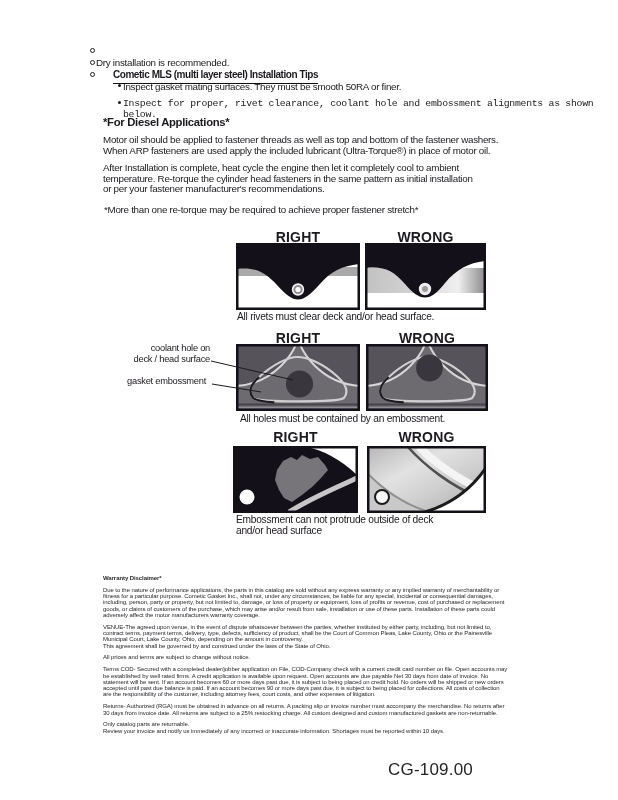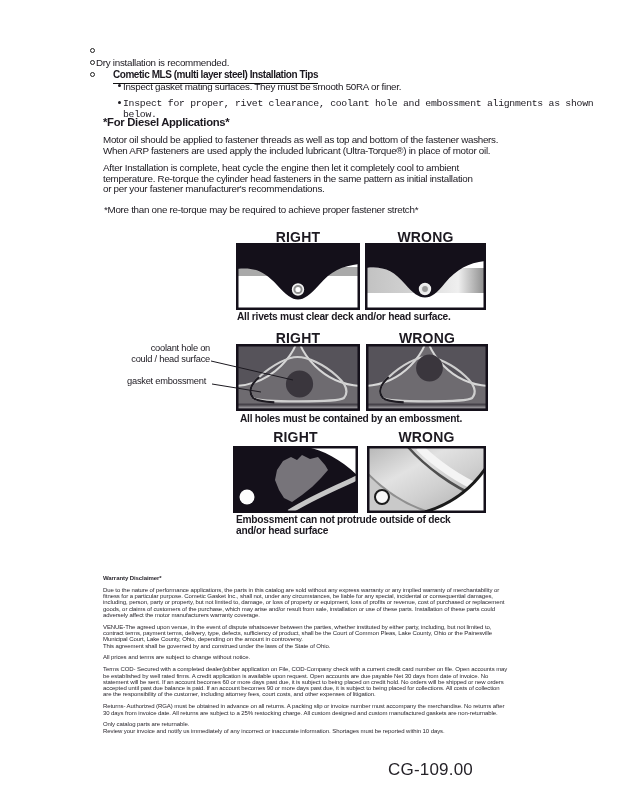--- a/index.html
+++ b/index.html
@@ -9,21 +9,21 @@
   .pre{white-space:pre-line;}
   .doc-title{font-size:10px;font-weight:bold;letter-spacing:-0.45px;
              border-bottom:1.5px solid #111;padding-bottom:2.5px;margin-top:44px;}
   .body-text{font-size:9.8px;letter-spacing:-0.28px;line-height:10.5px;}
   .bullet-row{position:absolute;height:12px;font-size:9.8px;letter-spacing:-0.28px;}
   .marker{position:absolute;width:3.2px;height:3.2px;border-radius:50%;top:3.2px;}
   .marker.open{border:1px solid #222;}
   .marker.filled{background:#1c1920;}
   .section-head{font-size:11.3px;font-weight:bold;letter-spacing:-0.3px;}
   .rw-label{font-size:14px;font-weight:bold;letter-spacing:0.2px;text-align:center;}
-  .caption{font-size:10.2px;font-weight:bold;letter-spacing:-0.25px;line-height:11px;}
+  .caption{font-size:10.2px;font-weight:normal;letter-spacing:-0.25px;line-height:11px;}
   .annot{font-size:9.3px;letter-spacing:-0.25px;line-height:10.8px;text-align:right;}
   .legal{width:420px;font-size:6px;letter-spacing:-0.08px;line-height:6.3px;color:#2a272e;}
   .legal .heading{font-weight:bold;margin:0 0 5.5px 0;}
   .legal p{margin:0 0 5.5px 0;}
   .code{font-size:17px;letter-spacing:0.2px;color:#262329;}
   svg{display:block;}
 </style>
 </head>
 <body>
 
@@ -113,21 +113,21 @@
     <circle cx="127" cy="-27" r="69" fill="#56535a" stroke="#d7d7d7" stroke-width="2"></circle>
     <line x1="1" y1="60.5" x2="122" y2="60.5" stroke="#46434a" stroke-width="2.2"></line>
     <line x1="1" y1="63.5" x2="122" y2="63.5" stroke="#918e94" stroke-width="1.6"></line>
     <path d="M17,54 C12,48 14,41 23,33 C37,20 52,13 61,13 C71,13 87,20 100,32 C110,41 112,48 107,54 C101,58.5 23,58.5 17,54 Z" fill="none" stroke="#cfcfcf" stroke-width="2.2"></path>
     <path d="M23,33 C14,41 12,48 17,54 C20,56.5 28,57.8 38,58.3" fill="none" stroke="#1d1a21" stroke-width="2.2"></path>
     <circle cx="64" cy="24" r="13.5" fill="#3a363d"></circle>
     <rect x="1.25" y="1.25" width="120.5" height="64.5" fill="none" stroke="#14101a" stroke-width="2.5"></rect>
   </svg>
 
   <div class="abs annot pre" style="left:80px;top:343px;width:130px;">coolant hole on
-could / head surface</div>
+deck / head surface</div>
   <div class="abs annot" style="left:76px;top:376px;width:130px;">gasket embossment</div>
   <svg class="abs" style="left:205px;top:355px;pointer-events:none;" width="100" height="45" viewBox="0 0 100 45">
     <line x1="6" y1="6" x2="88" y2="25" stroke="#1c1920" stroke-width="1"></line>
     <line x1="7" y1="29" x2="56" y2="37" stroke="#1c1920" stroke-width="1"></line>
   </svg>
 
   <div class="abs caption" style="left:240px;top:413px;">All holes must be contained by an embossment.</div>
 
   <div class="abs rw-label" style="left:233px;top:429px;width:125px;">RIGHT</div>
   <div class="abs rw-label" style="left:367px;top:429px;width:119px;">WRONG</div>

